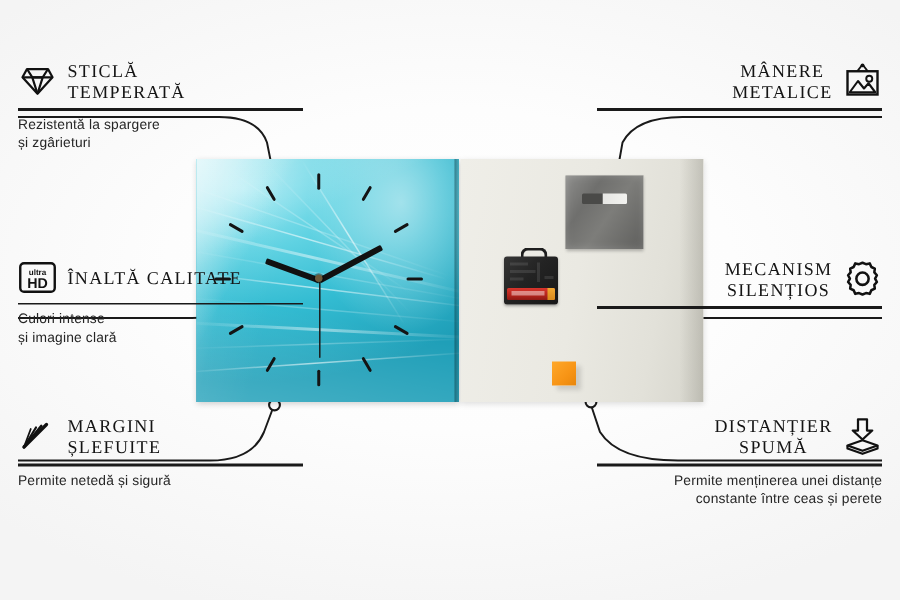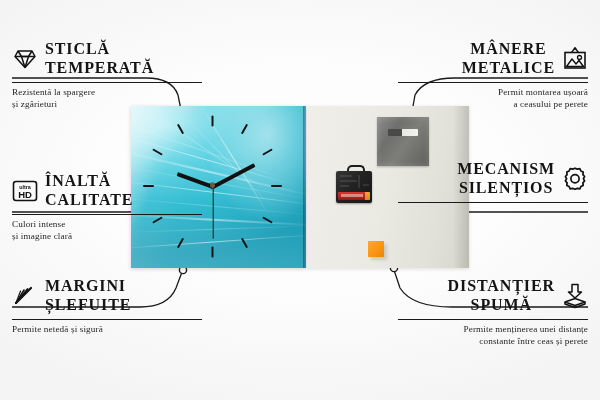--- a/index.html
+++ b/index.html
@@ -217,37 +217,37 @@
   .callout .head {
     display: flex;
     align-items: center;
     gap: 7px;
   }
   .callout.left .head  { justify-content: flex-start; }
   .callout.right .head { justify-content: flex-end; }
 
   .callout .title {
     font-family: "Liberation Serif", serif;
-    font-size: 16px;
-    font-weight: bold;
+    font-size: 12px;
+    font-weight: normal;
     letter-spacing: 0.9px;
     color: #141414;
     line-height: 1.18;
     text-transform: uppercase;
   }
   .callout.left  .title { text-align: left; }
   .callout.right .title { text-align: center; }
 
   .callout .rule {
     height: 1.4px;
     background: #1a1a1a;
     margin: 4px 0 3px 0;
   }
   .callout .desc {
-    font-family: Liberation Serif, serif;
+    font-family: Liberation Sans, sans-serif;
     font-size: 9.2px;
     color: #262626;
     line-height: 1.33;
     letter-spacing: 0.12px;
   }
   .callout.left  .desc { text-align: left; }
   .callout.right .desc { text-align: right; }
 
   .ico {
     flex: 0 0 auto;
@@ -257,21 +257,21 @@
     align-items: center;
     justify-content: center;
   }
   .ico svg { display: block; }
 
   
   #callout-tempered-glass { left: 12px;  top: 40px;  }
   #callout-hd-print       { left: 12px;  top: 172px; }
   #callout-polished-edges { left: 12px;  top: 277px; }
   #callout-metal-handles  { left: 398px; top: 40px;  }
-  #callout-silent-mech    { left: 398px; top: 160px; }
+  #callout-silent-mech    { left: 398px; top: 172px; }
   #callout-foam-spacer    { left: 398px; top: 277px; }
 </style>
 </head>
 <body>
 
 <div id="stage">
 
   <svg id="connectors" viewBox="0 0 600 400">
     <g fill="none" stroke="#1a1a1a" stroke-width="1.3">
       <path d="M12,78 L146,78 Q172,78 178,95 L181,110"></path>
@@ -433,24 +433,20 @@
         <svg width="26" height="24" viewBox="0 0 26 24">
           <path d="M13 1 L9.5 5.5 M13 1 L16.5 5.5" fill="none" stroke="#111" stroke-width="1.3"></path>
           <circle cx="13" cy="1.6" r="1.3" fill="#111"></circle>
           <rect x="3" y="5.5" width="20" height="15.5" fill="none" stroke="#111" stroke-width="1.6"></rect>
           <circle cx="17.5" cy="10.5" r="2" fill="none" stroke="#111" stroke-width="1.3"></circle>
           <path d="M4.5 19.5 L10 12 L14 17 L17 13.5 L21.5 19.5 Z" fill="none" stroke="#111" stroke-width="1.4" stroke-linejoin="round"></path>
         </svg>
       </span>
     </div>
     <div class="rule"></div>
-    <div class="desc">
-      <div>Permit montarea ușoară</div>
-      <div>a ceasului pe perete</div>
-    </div>
   </div>
 
   <div class="callout right" id="callout-silent-mech">
     <div class="head">
       <div class="title">
         <div>MECANISM</div>
         <div>SILENȚIOS</div>
       </div>
       <span class="ico">
         <svg width="26" height="26" viewBox="0 0 26 26">

